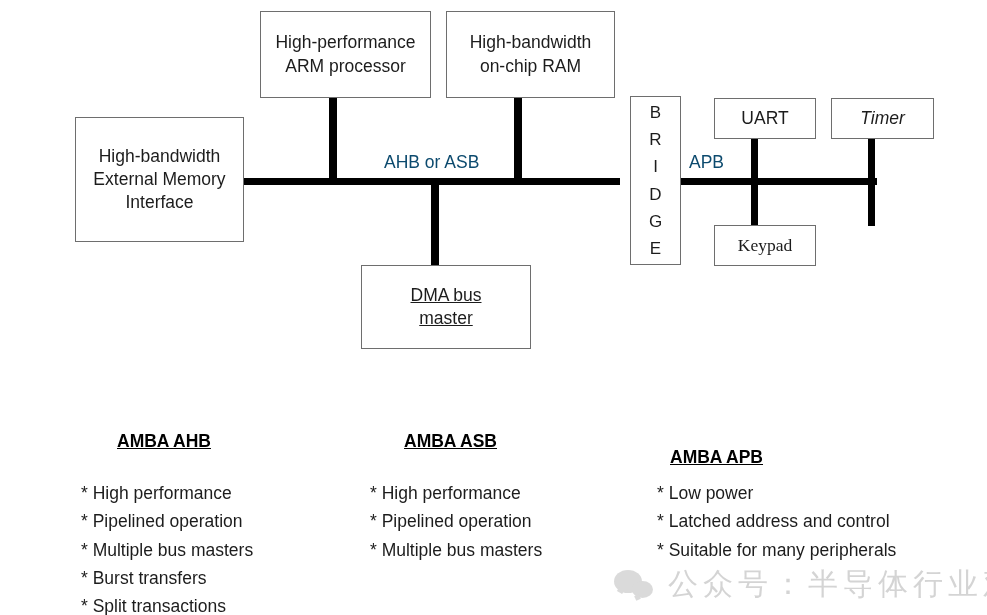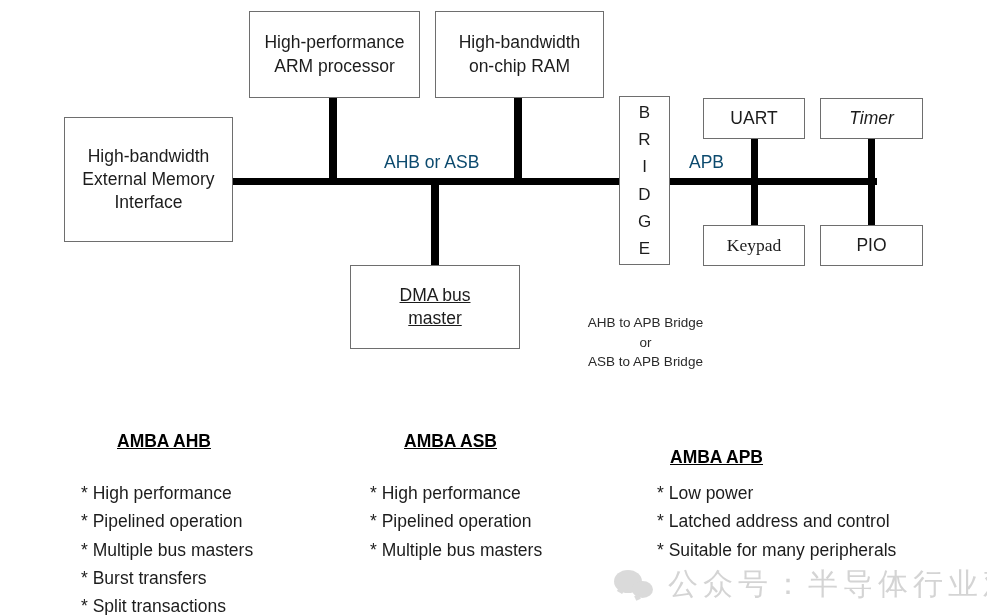--- a/index.html
+++ b/index.html
@@ -28,20 +28,21 @@
     border: 1.6px solid #6e6e6e;
     background: #ffffff;
     display: flex;
     align-items: center;
     justify-content: center;
     text-align: center;
     font-size: 17.5px;
     line-height: 1.32;
     color: #1c1c1c;
     z-index: 5;
+    margin-left: 11px;
   }
   .node .txt { display: block; white-space: pre-line; }
 
   
   .wire-h {
     position: absolute;
     background: #000000;
     z-index: 3;
   }
   .wire-v {
@@ -173,46 +174,40 @@
   </div>
 
   <div class="node" style="left:820px; top:98px; width:103px; height:41px;font-style:italic;">
     <span class="txt">Timer</span>
   </div>
 
   <div class="node" style="left:703px; top:225px; width:102px; height:41px;font-family:Liberation Serif, serif;">
     <span class="txt">Keypad</span>
   </div>
 
-  <div class="node" style="left:820px; top:225px; width:103px; height:41px;">
-    <span class="txt">PIO</span>
-  </div>
 
   <div class="wire-h" style="left:233px; top:178px; width:387px; height:7px;"></div>
 
   <div class="wire-v" style="left:329px; top:98px; width:8px; height:82px;"></div>
 
   <div class="wire-v" style="left:514px; top:98px; width:8px; height:82px;"></div>
 
   <div class="wire-v" style="left:431px; top:183px; width:8px; height:84px;"></div>
 
   <div class="wire-h" style="left:668px; top:178px; width:209px; height:7px;"></div>
 
   <div class="wire-v" style="left:751px; top:139px; width:7px; height:42px;"></div>
   <div class="wire-v" style="left:868px; top:139px; width:7px; height:42px;"></div>
   <div class="wire-v" style="left:751px; top:183px; width:7px; height:43px;"></div>
   <div class="wire-v" style="left:868px; top:183px; width:7px; height:43px;"></div>
 
   <div class="label" style="left:384px; top:152px;">AHB or ASB</div>
 
   <div class="label" style="left:689px; top:152px;">APB</div>
 
-  <div class="bridge-caption" style="left:560px; top:313px; width:171px;">AHB to APB Bridge
-or
-ASB to APB Bridge</div>
 
   <div class="col-head" style="left:117px; top:431px;">AMBA AHB</div>
   <div class="col-list" style="left:81px; top:479px;">
     <div class="bullet-line">* High performance</div>
     <div class="bullet-line">* Pipelined operation</div>
     <div class="bullet-line">* Multiple bus masters</div>
     <div class="bullet-line">* Burst transfers</div>
     <div class="bullet-line">* Split transactions</div>
   </div>
 

